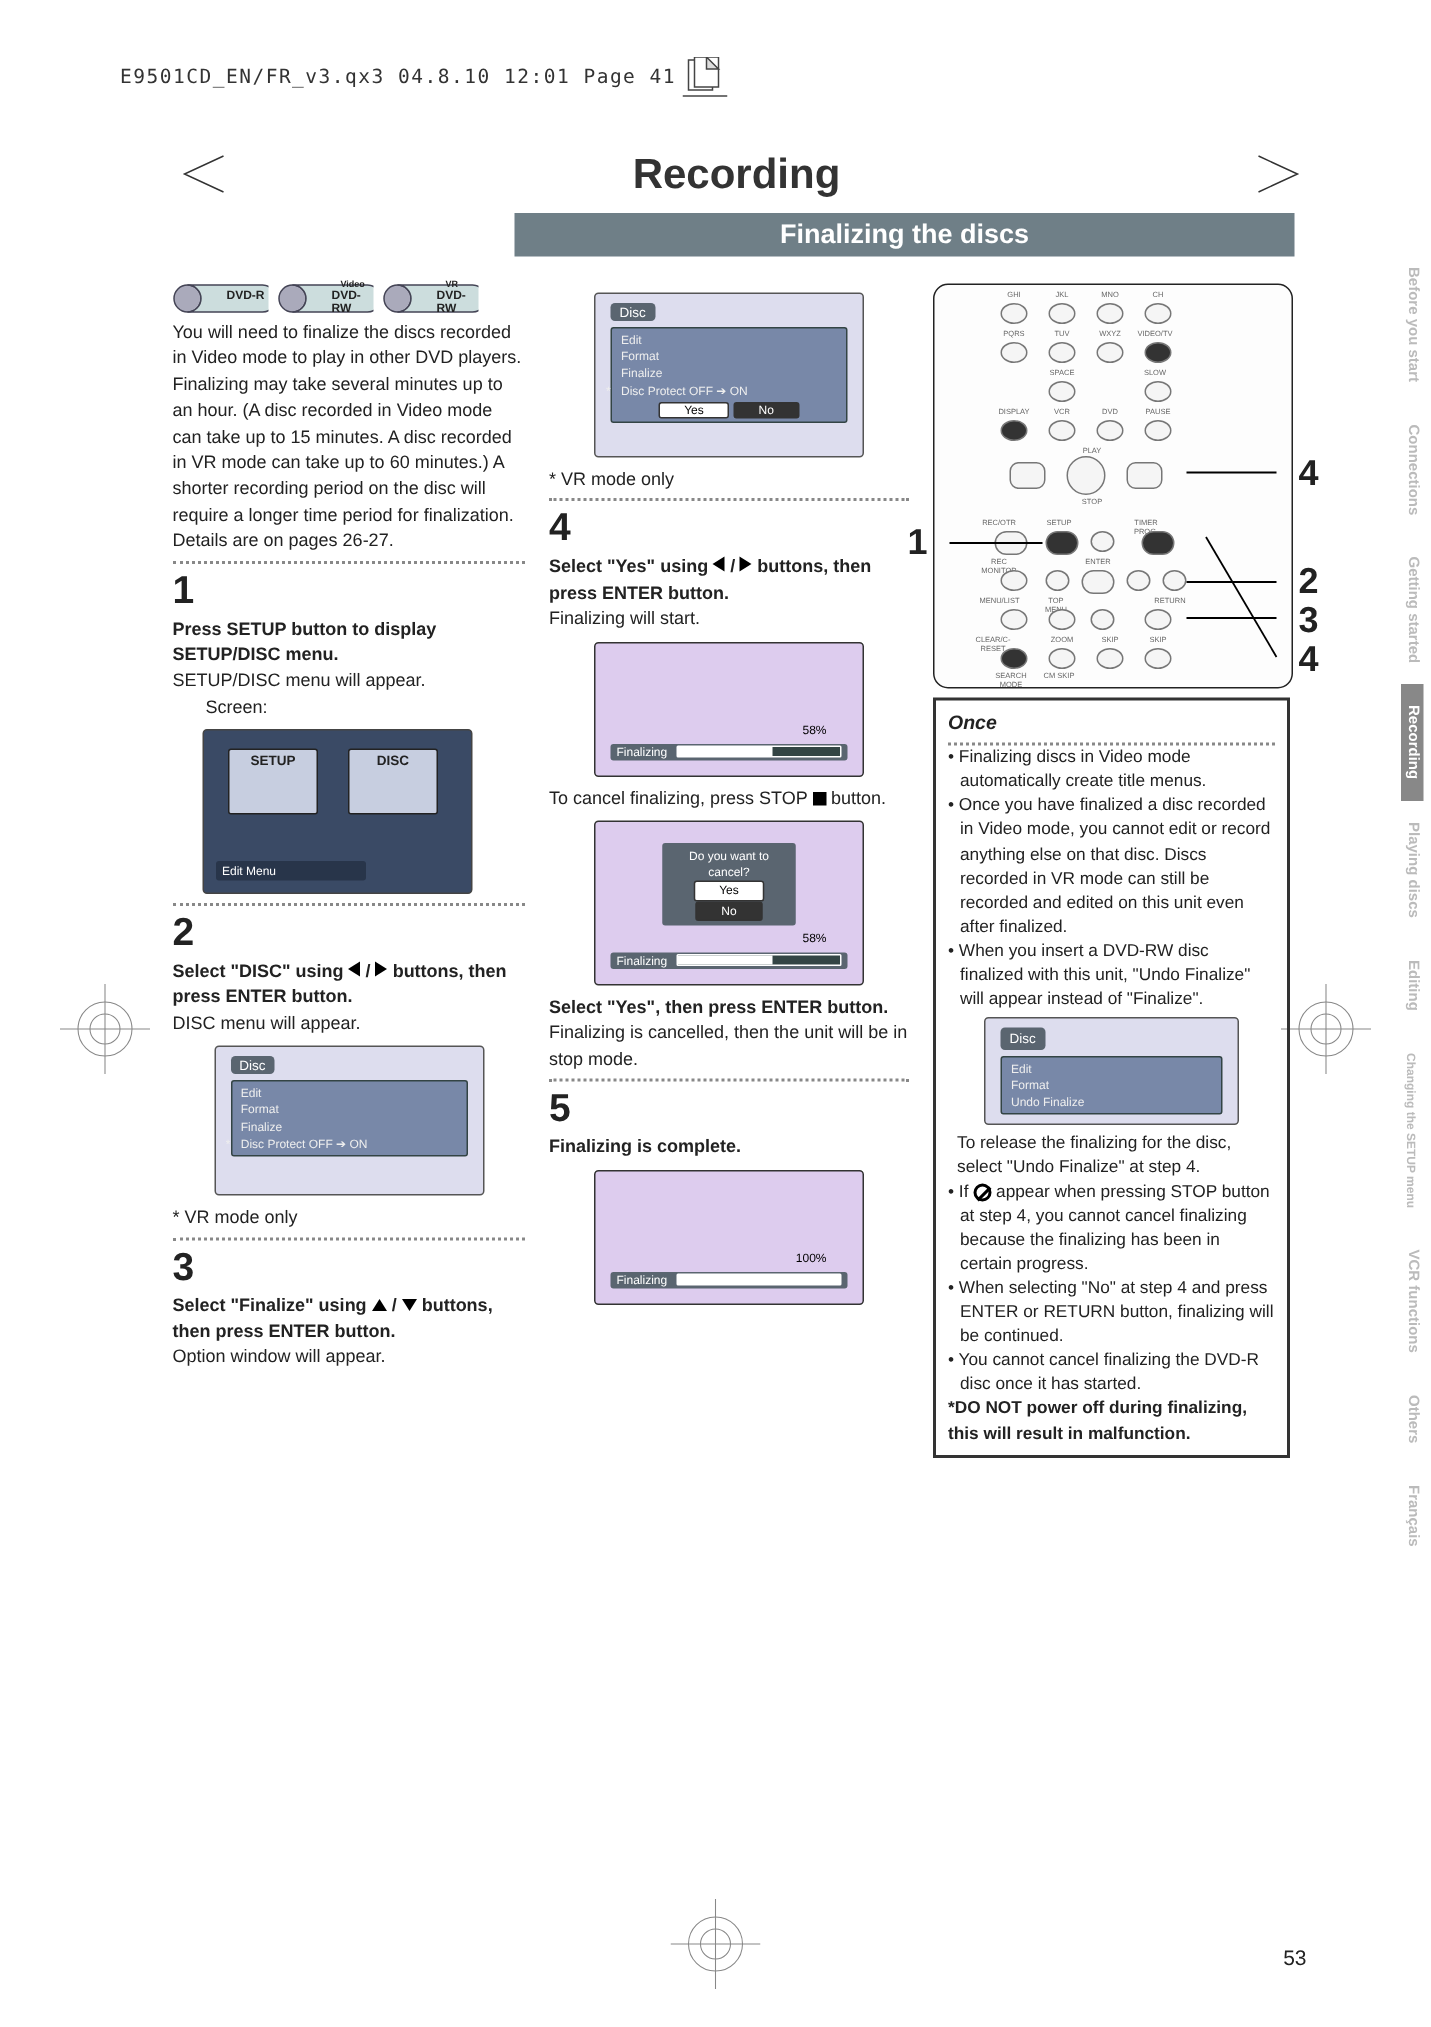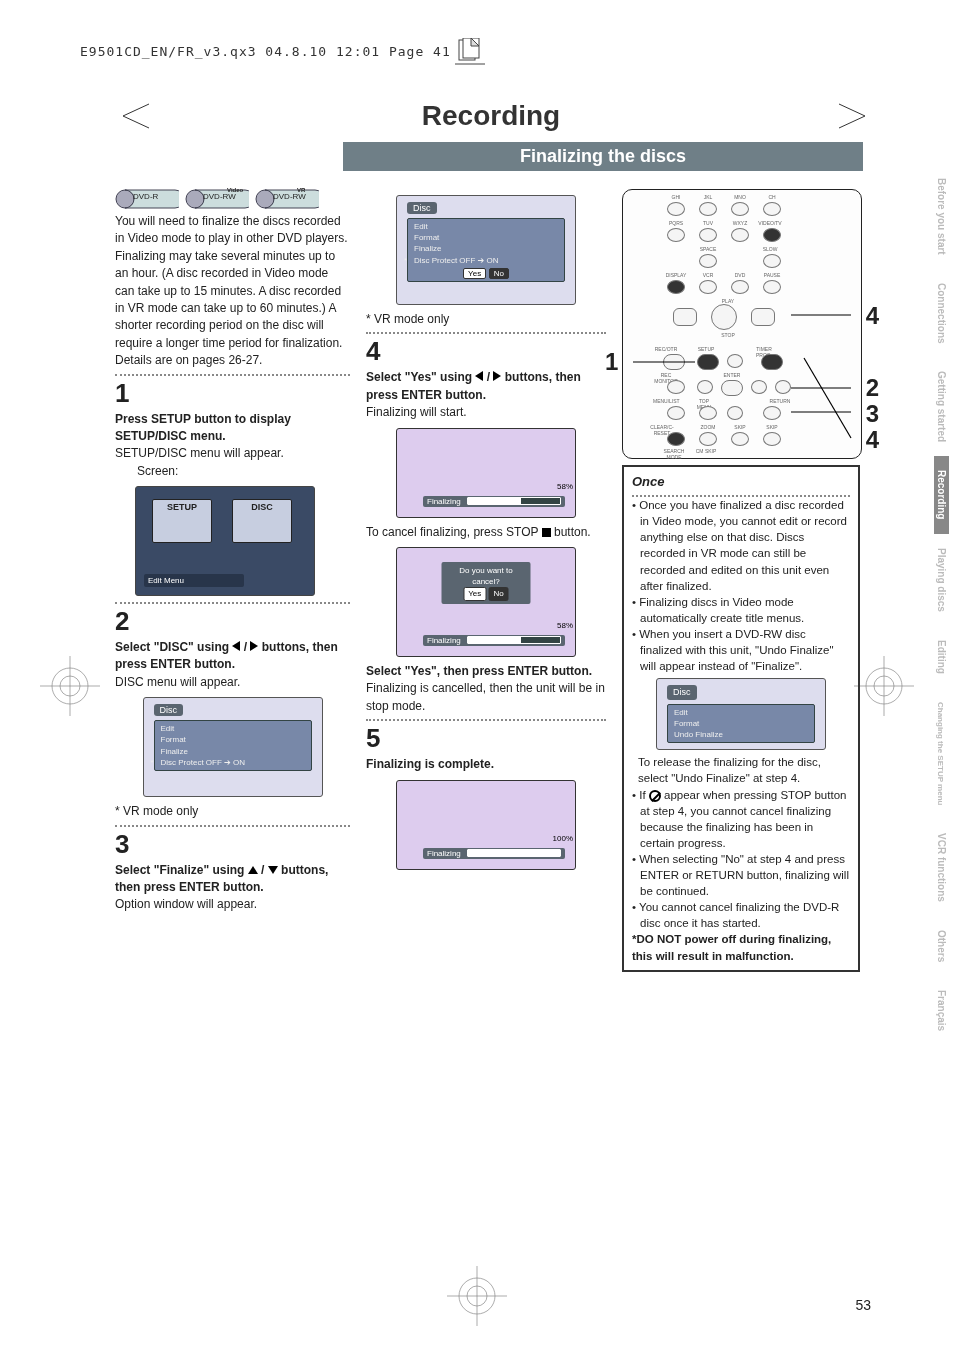--- a/index.html
+++ b/index.html
@@ -21,33 +21,33 @@
 .col{width:235px;}
 .colc{width:240px;}
 .colr{width:240px;}
 .body-text{font-size:12px;line-height:1.45;}
 .bold{font-weight:bold;}
 .stepnum{font-size:26px;font-weight:bold;margin-top:2px;margin-bottom:2px;}
 .dotted{border:none;border-top:2px dotted #888;margin:4px 0 0 0;}
 .disc-badges{display:flex;gap:6px;margin-bottom:4px;}
 .badge{position:relative;width:64px;height:20px;}
 .badge svg{width:100%;height:100%;}
-.badge-label{position:absolute;left:18px;top:3px;font-size:8px;font-weight:normal;color:#222;}
+.badge-label{position:absolute;left:36px;top:3px;font-size:8px;font-weight:bold;color:#222;}
 .badge-sup{position:absolute;left:42px;top:-2px;font-size:6px;font-weight:bold;color:#222;}
 .screen-box{border:1px solid #555;background:#dde;border-radius:3px;width:180px;margin:6px auto;position:relative;padding:4px;font-size:9px;}
 .screen-title-pill{background:#5a6570;color:#fff;border-radius:3px;padding:1px 6px;display:inline-block;font-size:9px;margin:2px 0 2px 6px;}
 .screen-inner{background:#7888a8;border:1px solid #344;border-radius:2px;padding:2px 4px;color:#eee;margin:2px 6px;}
 .screen-row{font-size:8px;padding:0 2px;line-height:1.4;}
-.yn-box{background:#fff;color:#000;border:1px solid #333;border-radius:2px;padding:0 4px;font-size:8px;display:inline-block;}
+.yn-box{background:#fff;color:#000;border:1px solid #333;border-radius:2px;padding:0 16px;font-size:8px;display:inline-block;}
 .yn-box.sel{background:#333;color:#fff;}
 .progress-box{border:1px solid #333;background:#dce;border-radius:3px;width:180px;height:90px;margin:6px auto;position:relative;}
-.progress-inner{position:absolute;left:10px;right:10px;bottom:10px;background:#5a6570;color:#fff;border-radius:2px;padding:1px 4px;font-size:8px;display:flex;align-items:center;gap:6px;margin-left:16px;}
+.progress-inner{position:absolute;left:10px;right:10px;bottom:10px;background:#5a6570;color:#fff;border-radius:2px;padding:1px 4px;font-size:8px;display:flex;align-items:center;gap:6px;}
 .progress-bar{flex:1;height:8px;background:#344;border:1px solid #fff;border-radius:1px;position:relative;}
 .progress-fill{position:absolute;left:0;top:0;bottom:0;background:#fff;}
-.progress-pct{position:absolute;right:2px;bottom:26px;color:#fff;font-size:8px;background:transparent;text-align:center;}
+.progress-pct{position:absolute;right:24px;bottom:26px;color:#fff;font-size:8px;background:transparent;text-align:center;}
 .cancel-msg{position:absolute;top:14px;left:50%;transform:translateX(-50%);background:#5a6570;color:#fff;border-radius:2px;padding:3px 6px;font-size:8px;text-align:center;line-height:1.4;}
 .grey-callout{background:#d4d8dc;padding:8px 10px;font-size:12px;font-weight:bold;text-align:left;margin-top:6px;}
 .note-box{border:2px solid #333;padding:6px 8px;font-size:11.5px;line-height:1.4;margin-top:4px;width:238px;}
 .note-hdr{font-weight:bold;font-style:italic;font-size:13px;}
 .remote-box{border:1px solid #222;border-radius:10px;width:240px;height:270px;position:relative;background:#fdfdfd;margin-bottom:6px;}
 .remote-btn{position:absolute;border:1px solid #777;background:#f5f5f5;border-radius:50%;width:18px;height:14px;}
 .remote-lbl{position:absolute;font-size:5px;color:#666;text-align:center;width:26px;}
 .remote-big-num{position:absolute;font-size:24px;font-weight:bold;}
 .side-tabs{position:absolute;right:0;top:164px;width:20px;}
 .tab{writing-mode:vertical-rl;text-orientation:mixed;font-size:10px;font-weight:bold;padding:14px 2px;text-align:center;}
@@ -306,22 +306,22 @@
         <div class="remote-big-num" style="left:-18px;top:158px;">1</div>
         <div class="remote-big-num" style="right:-18px;top:112px;">4</div>
         <div class="remote-big-num" style="right:-18px;top:184px;">2</div>
         <div class="remote-big-num" style="right:-18px;top:210px;">3</div>
         <div class="remote-big-num" style="right:-18px;top:236px;">4</div>
       </div>
 
       <div class="note-box">
         <div class="note-hdr">Once</div>
         <hr class="dotted">
+        <div class="bullet">• <span>Finalizing discs in Video mode automatically create title menus.</span></div>
         <div class="bullet">• <span>Once you have finalized a disc recorded in Video mode, you cannot edit or record anything else on that disc. Discs recorded in VR mode can still be recorded and edited on this unit even after finalized.</span></div>
-        <div class="bullet">• <span>Finalizing discs in Video mode automatically create title menus.</span></div>
         <div class="bullet">• <span>When you insert a DVD-RW disc finalized with this unit, "Undo Finalize" will appear instead of  "Finalize".</span></div>
         <div class="screen-box" style="width:170px;height:auto;margin:4px auto;">
           <div class="screen-title-pill">Disc</div>
           <div class="screen-inner">
             <div class="screen-row">Edit</div>
             <div class="screen-row">Format</div>
             <div class="screen-row">Undo Finalize</div>
           </div>
         </div>
         <div style="margin-left:6px">To release the finalizing for the disc, select "Undo Finalize" at step 4.</div>

